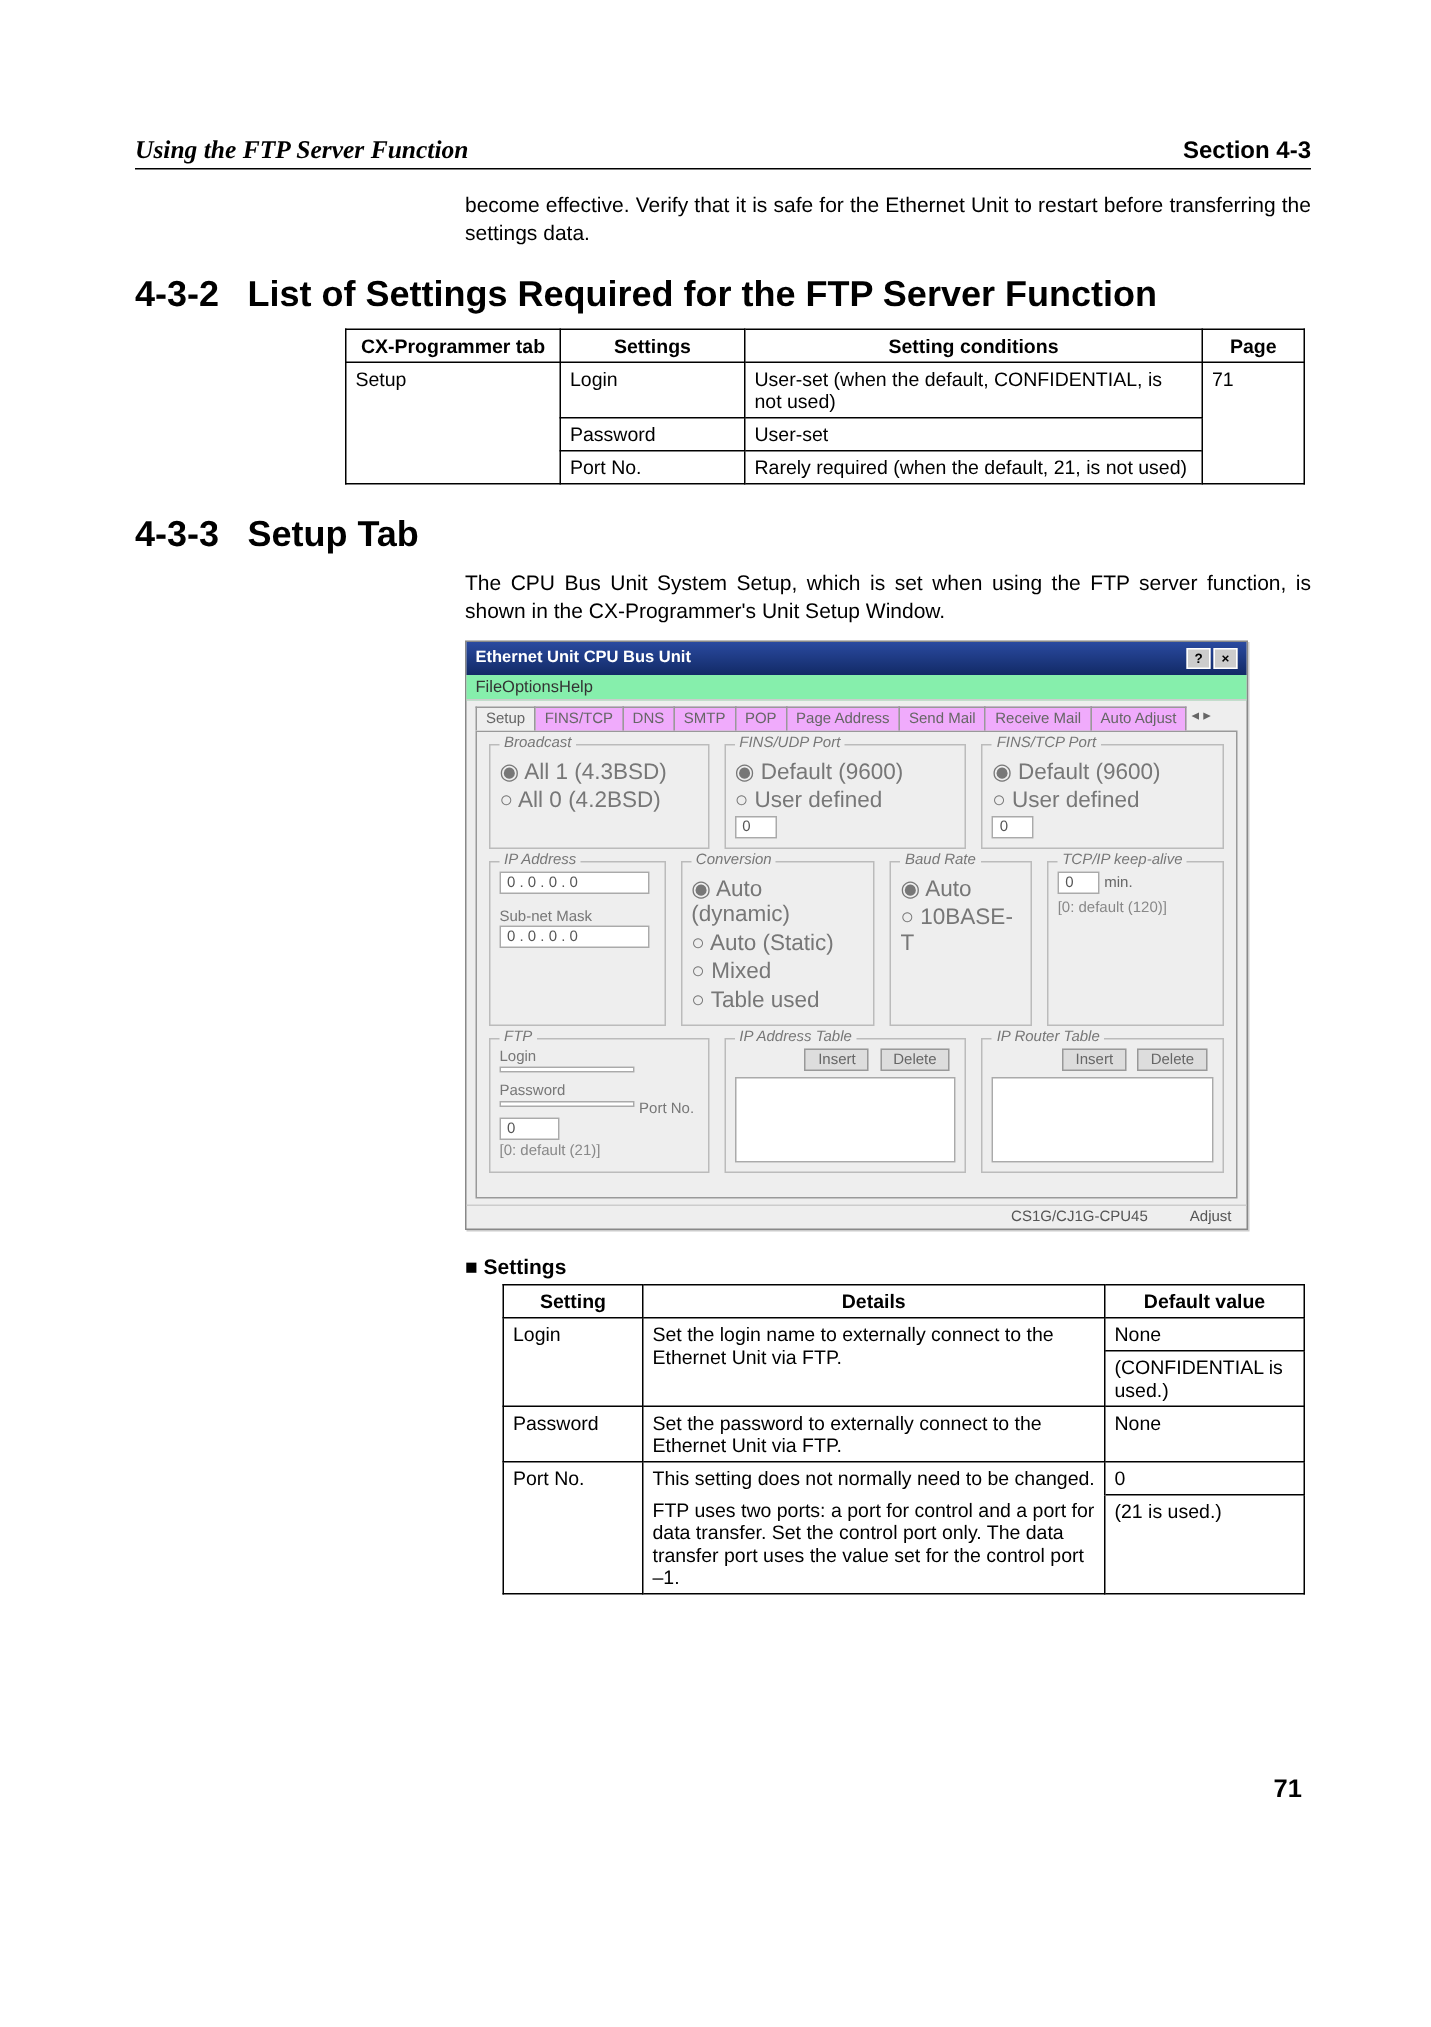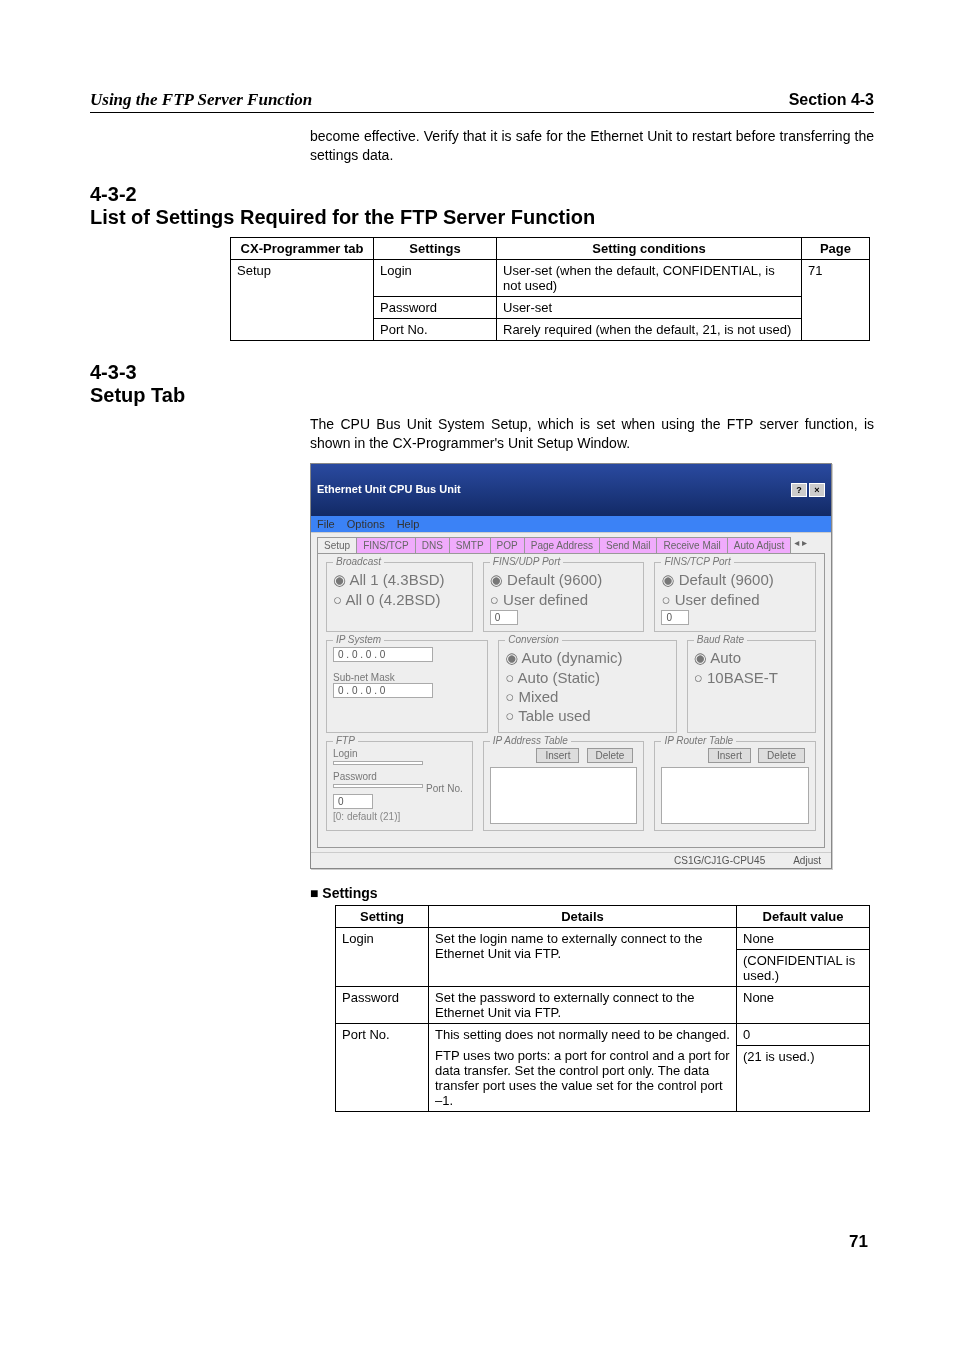--- a/index.html
+++ b/index.html
@@ -36,24 +36,23 @@
   .body-para {
     font-size: 14px;
     margin-left: 220px;
     line-height: 1.35;
     text-align: justify;
     margin-bottom: 18px;
   }
   .section-head {
     display: flex;
     font-weight: bold;
-    font-size: 20px;
+    font-size: 24px;
     margin: 12px 0 8px 0;
-    align-items: flex-start;
-    flex-direction: column;
+    align-items: flex-end;
   }
   .section-num {
     width: 75px;
     flex-shrink: 0;
   }
   .section-title {
   }
   .intro-para {
     font-size: 14px;
     margin-left: 220px;
@@ -87,45 +86,44 @@
     font-size: 11px;
     color: #666;
     background: #eee;
     margin-bottom: 16px;
     box-shadow: 1px 1px 0 #ccc;
   }
   .ss-titlebar {
     background: linear-gradient(#2a4aa0,#122a66);
     color: #fff;
     font-weight: bold;
-    padding: 19px 6px;
+    padding: 4px 6px;
     display: flex;
     justify-content: space-between;
     font-size: 11px;
   }
   .ss-titlebar .closebtns {
     display: flex;
     gap: 2px;
   }
   .ss-titlebar .closebtns span {
     display: inline-block;
     width: 14px;
     height: 12px;
     background: #ccc;
     color: #000;
     font-size: 9px;
     text-align: center;
     line-height: 12px;
     border: 1px solid #fff;
   }
   .ss-menubar {
-    background: #3b82f6;
+    background: #86efac;
     padding: 2px 6px;
     display: flex;
-    gap: 12px;
     color: #333;
     border-bottom: 1px solid #ccc;
   }
   .ss-tabs {
     padding: 4px 6px 0 6px;
     display: flex;
     gap: 0;
     font-size: 10px;
   }
   .ss-tab {
@@ -332,36 +330,42 @@
         <div class="ss-group">
           <span class="legend">FINS/TCP Port</span>
           <span class="ss-radio sel">Default (9600)</span>
           <span class="ss-radio">User defined</span>
           <span class="ss-input">0</span>
         </div>
       </div>
 
       <div class="ss-row">
         <div class="ss-group" style="flex:0.9">
-          <span class="legend">IP System</span>
+          <span class="legend">IP Address</span>
           <div class="ss-input" style="width:90px;margin-bottom:6px">0 . 0 . 0 . 0</div>
           <div style="margin-top:4px;font-size:10px;color:#777">Sub-net Mask</div>
           <div class="ss-input" style="width:90px">0 . 0 . 0 . 0</div>
         </div>
         <div class="ss-group">
           <span class="legend">Conversion</span>
           <span class="ss-radio sel">Auto (dynamic)</span>
           <span class="ss-radio">Auto (Static)</span>
           <span class="ss-radio">Mixed</span>
           <span class="ss-radio">Table used</span>
         </div>
         <div class="ss-group" style="flex:0.7">
           <span class="legend">Baud Rate</span>
           <span class="ss-radio sel">Auto</span>
           <span class="ss-radio">10BASE-T</span>
+        </div>
+        <div class="ss-group" style="flex:0.9">
+          <span class="legend">TCP/IP keep-alive</span>
+          <span class="ss-input">0</span>
+          <span style="font-size:10px">min.</span>
+          <div style="font-size:10px;color:#888;margin-top:4px">[0: default (120)]</div>
         </div>
       </div>
 
       <div class="ss-row">
         <div class="ss-group" style="flex:0.9">
           <span class="legend">FTP</span>
           <div style="font-size:10px;color:#777">Login</div>
           <div class="ss-input" style="width:80px;margin-bottom:4px"></div>
           <div style="font-size:10px;color:#777">Password</div>
           <div class="ss-input" style="width:80px;margin-bottom:4px"></div>

